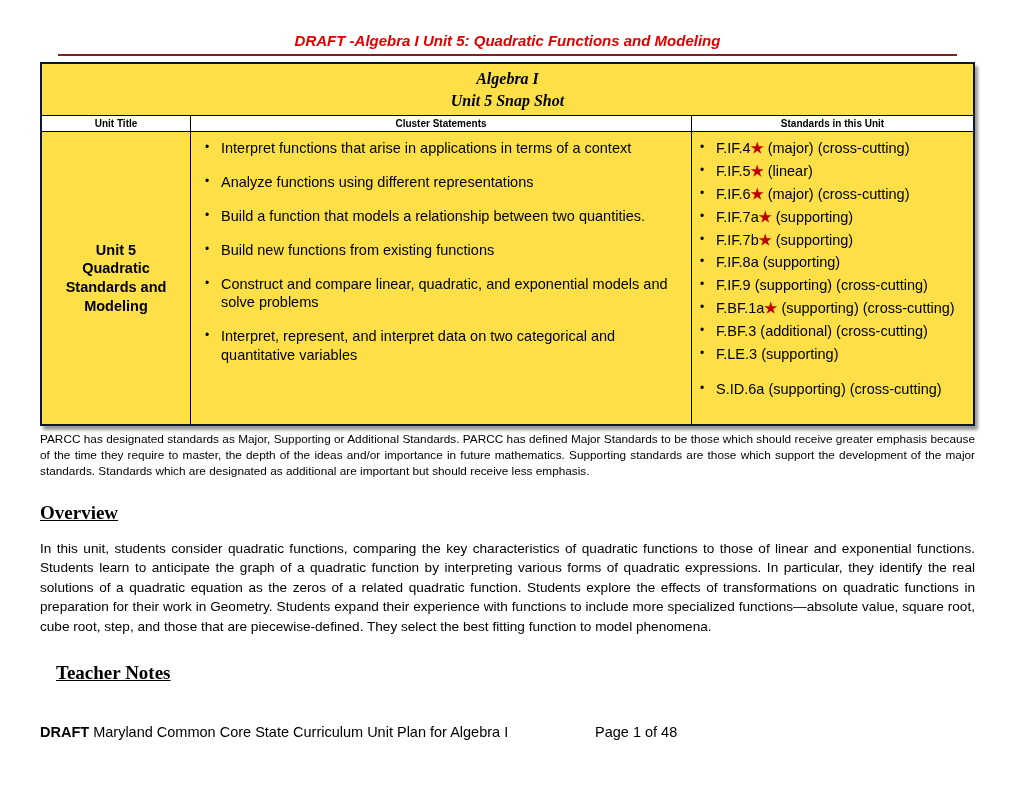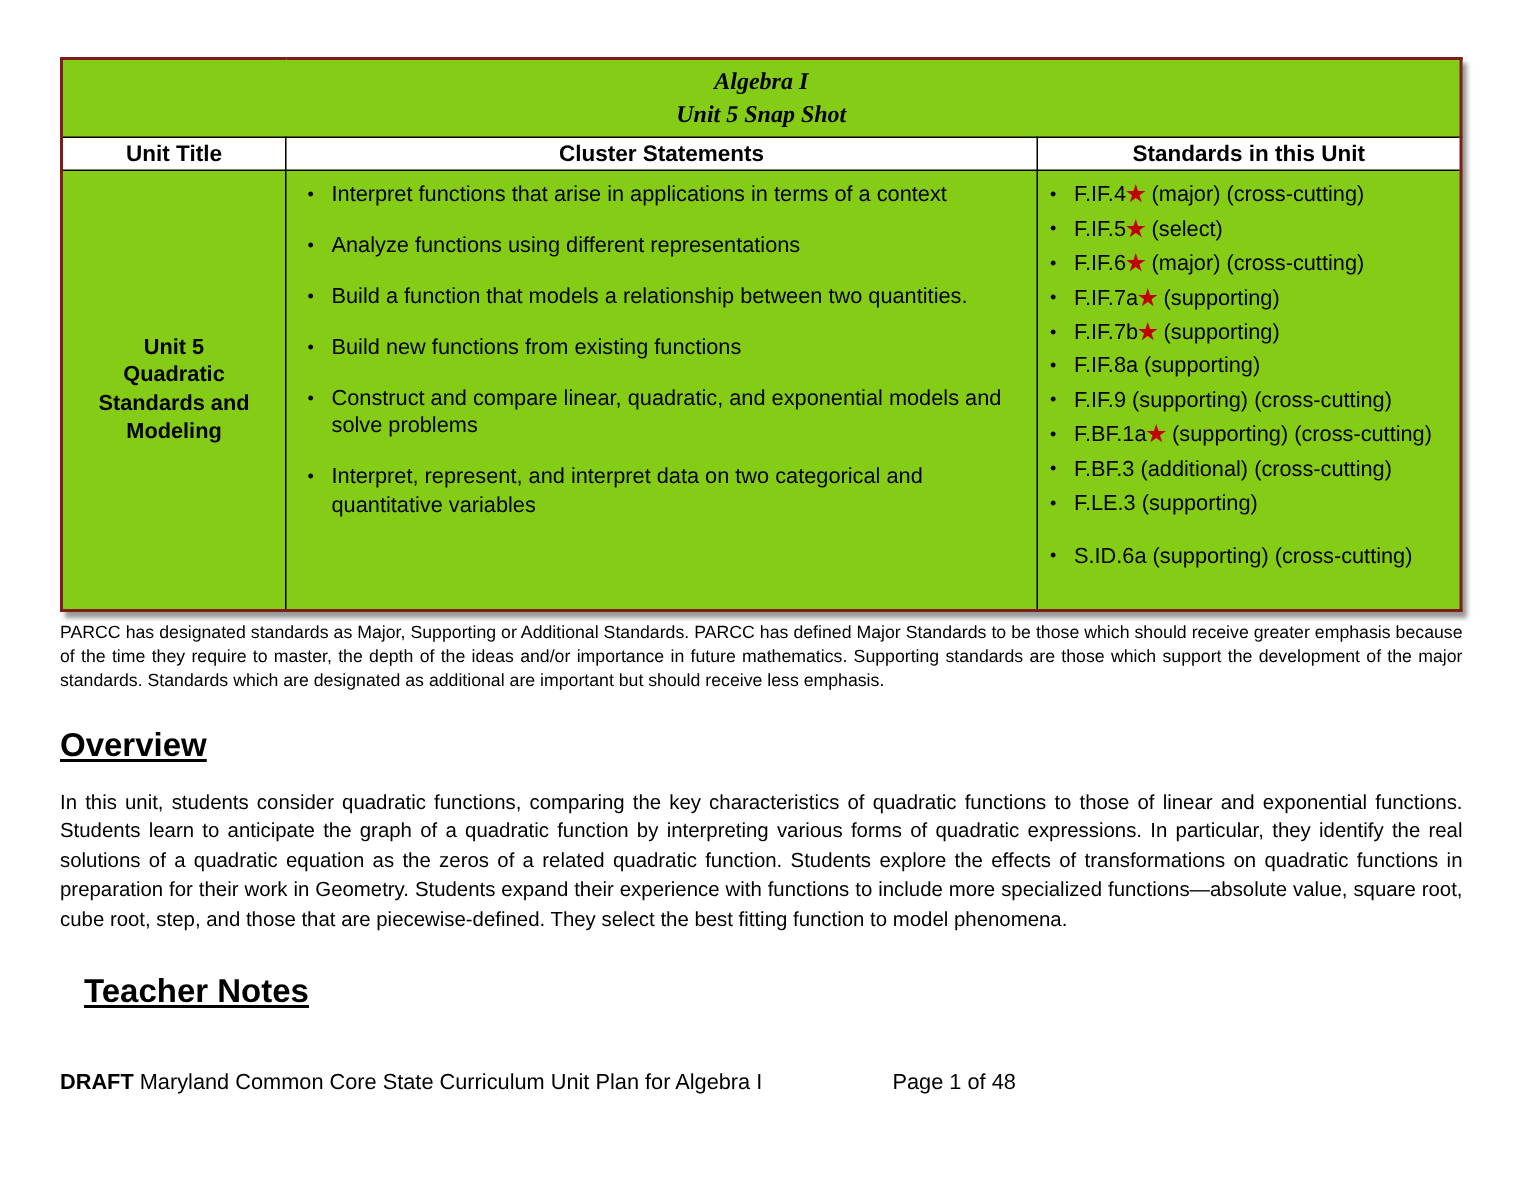--- a/index.html
+++ b/index.html
@@ -6,32 +6,32 @@
   body { width:1020px; height:788px; overflow:hidden; font-family:"Liberation Sans", sans-serif; color:#000; }
   .page { box-sizing:border-box; width:1020px; height:788px; padding:32px 45px 0 40px; position:relative; }
 
   .doc-title {
     text-align:center; color:#e00000; font-weight:bold; font-style:italic;
     font-size:15px; padding:0 10px 5px 10px; border-bottom:2px solid #7f2020;
     margin:0 18px 0 18px;
   }
 
   table.snapshot {
-    width:100%; border-collapse:collapse; background:#84cc16;
-    border:2px solid #7f1d1d; box-shadow:3px 4px 3px rgba(70,70,70,.55);
+    width:100%; border-collapse:collapse; background:#fde047;
+    border:2px solid #0f172a; box-shadow:3px 4px 3px rgba(70,70,70,.55);
     margin-top:6px;
   }
   table.snapshot td, table.snapshot th { border:1px solid #000; }
 
   .tbl-title {
     text-align:center; font-family:"Liberation Serif", serif;
     font-weight:bold; font-style:italic; font-size:16px; padding:4px 0; line-height:1.35;
   }
   th.col-header {
-    background:#ffffff; font-weight:bold; font-size:15px; padding:2px 17px;
+    background:#ffffff; font-weight:bold; font-size:10px; padding:2px 17px;
     font-family:"Liberation Sans", sans-serif;
   }
   .body-row td { vertical-align:top; height:278px; }
 
   .unit-cell {
     vertical-align:middle !important; text-align:center; font-weight:bold;
     font-size:14.5px; line-height:1.3; width:146px;
   }
   .cluster-cell { width:474px; padding:7px 12px 7px 14px; }
   .standards-cell { padding:7px 8px 7px 8px; }
@@ -41,21 +41,21 @@
   .bullet { flex:none; width:16px; font-size:12px; padding-top:1px; }
   .standards-list .bullet-item { margin-bottom:4px; }
   .standards-list .bullet-item.gap { margin-top:16px; }
   .star { color:#c00000; font-weight:bold; }
 
   .parcc-note {
     font-size:11.8px; line-height:1.35; text-align:justify; margin-top:6px;
   }
 
   .section-heading {
-    font-family:Liberation Sans, sans-serif; font-weight:bold; font-size:22px;
+    font-family:Liberation Serif, serif; font-weight:bold; font-size:19px;
     text-decoration:underline; margin-top:22px;
   }
   .red-intro {
     color:#e60000; font-style:italic; font-size:14.5px; margin-top:14px;
   }
   .overview-body {
     font-size:13.6px; line-height:1.43; text-align:justify; margin-top:15px;
   }
   .teacher-heading { margin-top:26px;margin-left:16px; }
   .teacher-intro { margin-top:6px; }
@@ -66,20 +66,21 @@
   .f-left { width:555px; }
   .f-center { width:235px; }
   .f-right { }
   .draft-bold { font-weight:bold; }
 </style>
 </head>
 <body>
 
 <div class="page">
 
+  <div class="doc-title">DRAFT -Algebra I Unit 5: Quadratic Functions and Modeling</div>
 
   <table class="snapshot">
     <tbody>
         <tr>
       <td colspan="3" class="tbl-title">
         <div>Algebra I</div>
         <div>Unit 5 Snap Shot</div>
       </td>
     </tr>
     <tr>
@@ -125,21 +126,21 @@
             </div>
       </td>
       <td class="standards-cell">
         <div id="standards-list" class="standards-list">
               <div class="bullet-item">
                 <span class="bullet">•</span>
                 <span><span>F.IF.4</span><span class="star">★</span><span> (major) (cross-cutting)</span></span>
               </div>
               <div class="bullet-item">
                 <span class="bullet">•</span>
-                <span><span>F.IF.5</span><span class="star">★</span><span> (select)</span></span>
+                <span><span>F.IF.5</span><span class="star">★</span><span> (linear)</span></span>
               </div>
               <div class="bullet-item">
                 <span class="bullet">•</span>
                 <span><span>F.IF.6</span><span class="star">★</span><span> (major) (cross-cutting)</span></span>
               </div>
               <div class="bullet-item">
                 <span class="bullet">•</span>
                 <span><span>F.IF.7a</span><span class="star">★</span><span> (supporting)</span></span>
               </div>
               <div class="bullet-item">

